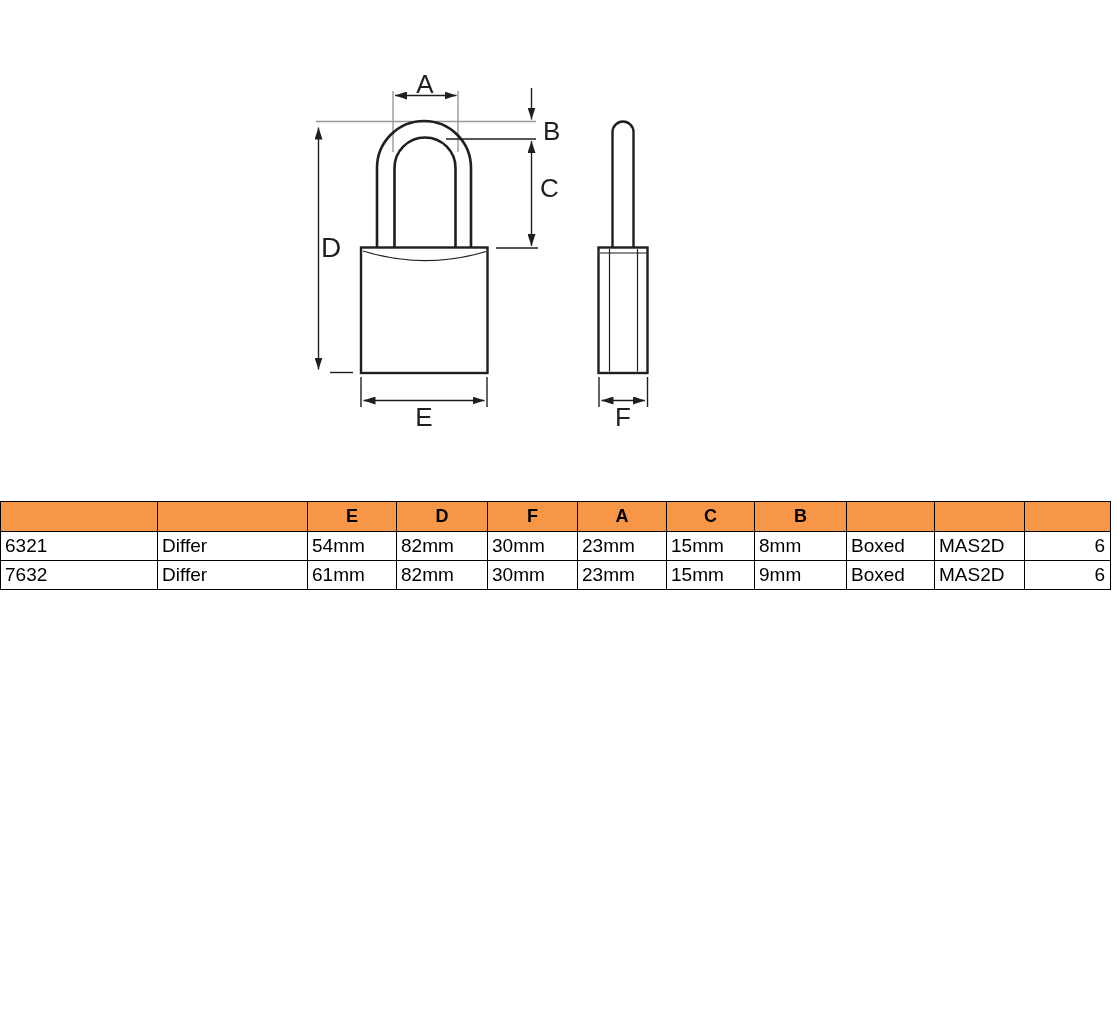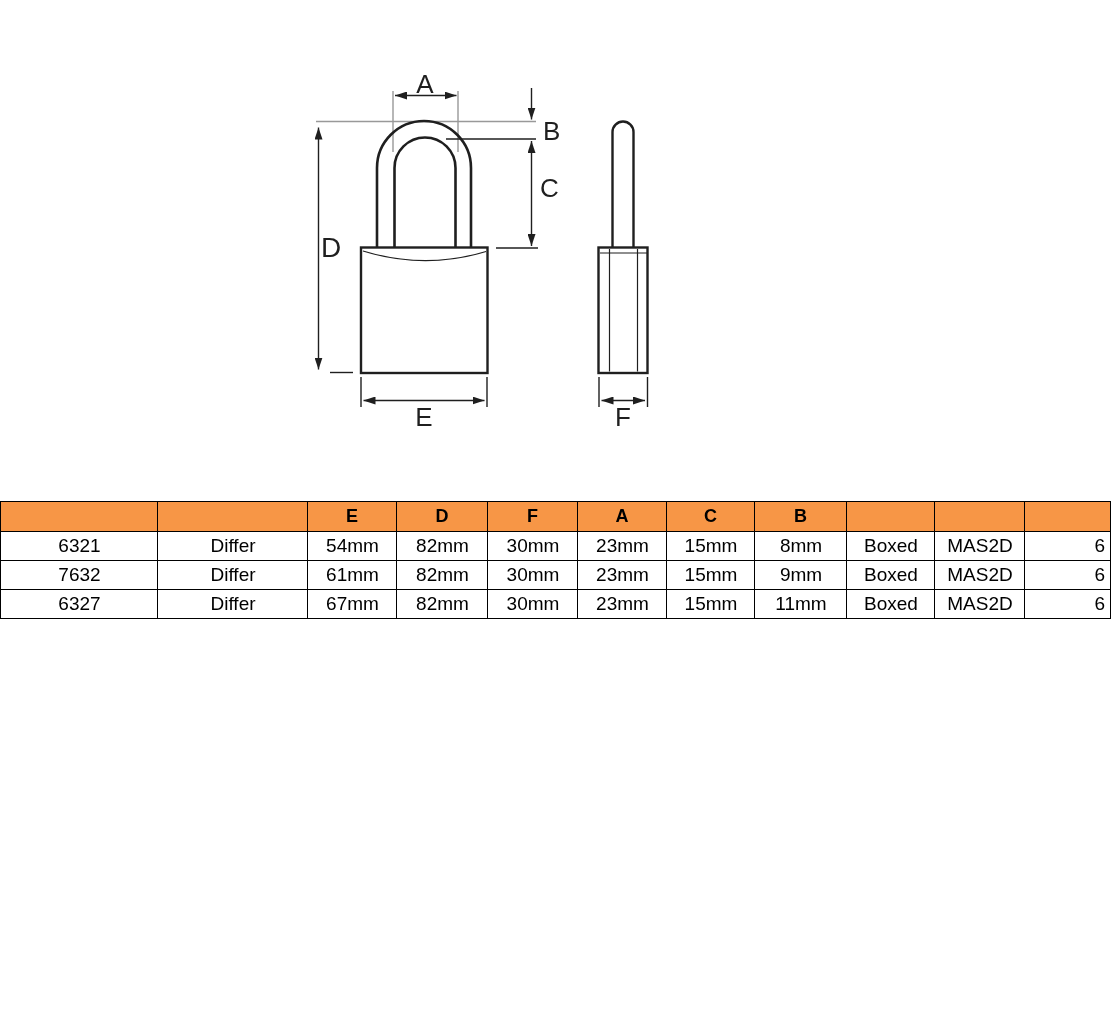--- a/index.html
+++ b/index.html
@@ -42,21 +42,21 @@
     font-weight: bold;
     text-align: center;
     vertical-align: middle;
   }
   tr.letter-row th { height: 27px; font-size: 18px; }
   tr.header-row th { height: 47px; font-size: 16px; line-height: 22px; padding: 1px 2px; }
   table.spec tbody td {
     height: 28px;
     font-size: 19px;
     background: #ffffff;
-    text-align: center;
+    text-align: left;
     vertical-align: middle;
     padding: 0 3px 0 4px;
     font-weight: normal;
   }
   table.spec tbody td.qty { text-align: right; padding-right: 5px; }
 </style>
 </head>
 <body>
 
 <div class="page">
@@ -155,28 +155,15 @@
         <td>61mm</td>
         <td>82mm</td>
         <td>30mm</td>
         <td>23mm</td>
         <td>15mm</td>
         <td>9mm</td>
         <td>Boxed</td>
         <td>MAS2D</td>
         <td class="qty">6</td>
       </tr>
-      <tr>
-        <td>6327</td>
-        <td>Differ</td>
-        <td>67mm</td>
-        <td>82mm</td>
-        <td>30mm</td>
-        <td>23mm</td>
-        <td>15mm</td>
-        <td>11mm</td>
-        <td>Boxed</td>
-        <td>MAS2D</td>
-        <td class="qty">6</td>
-      </tr>
     </tbody>
   </table>
 </div>
 
 </body></html>

